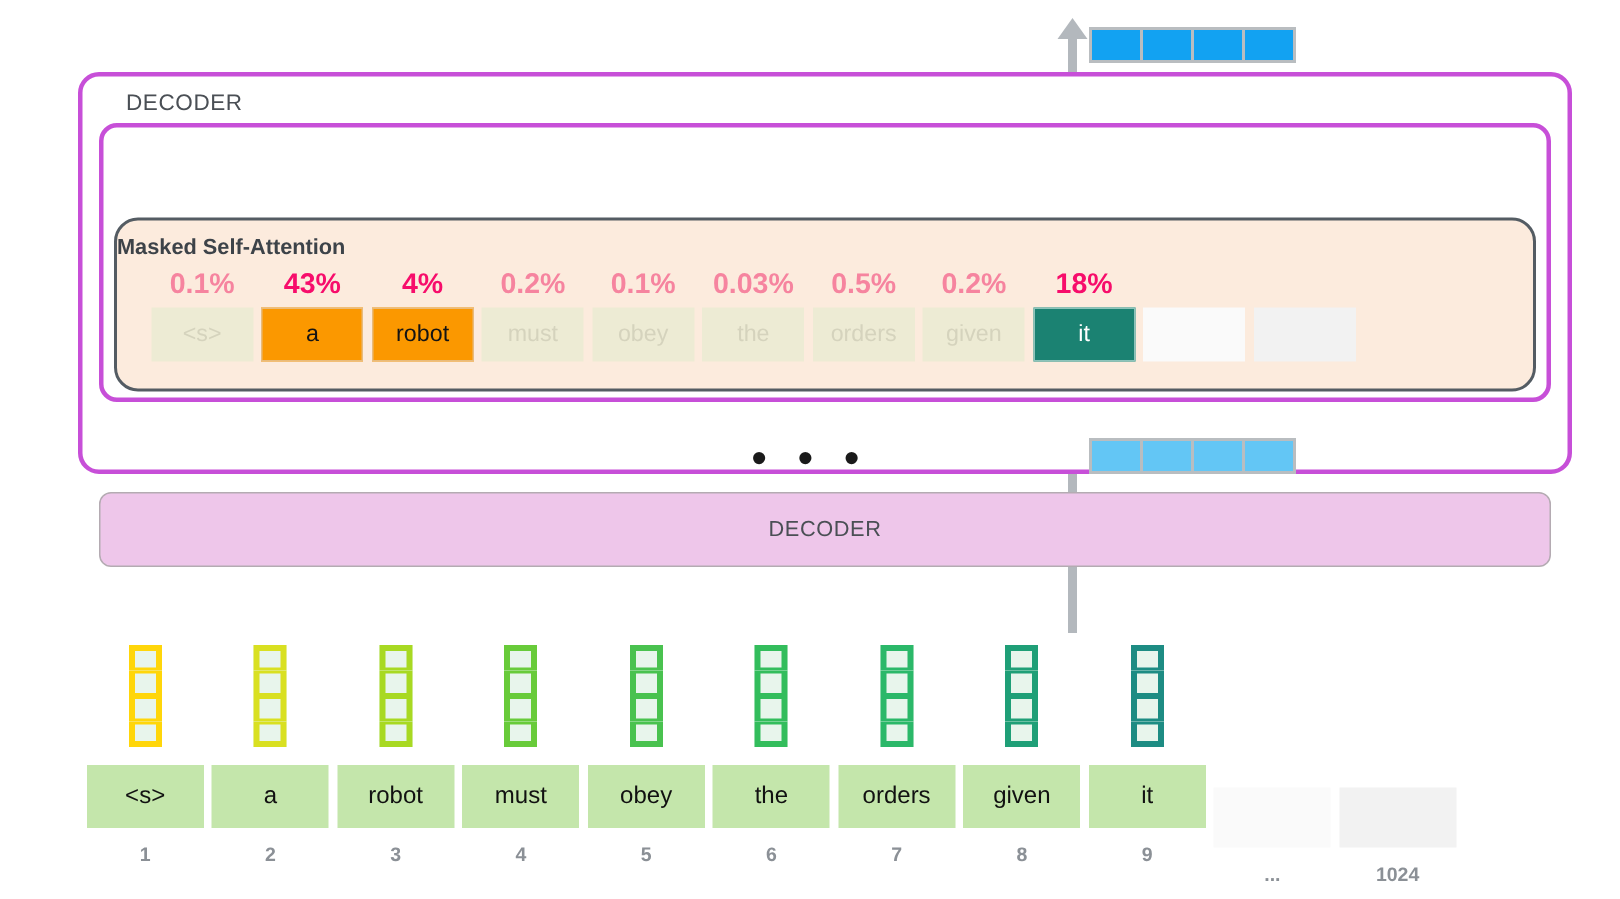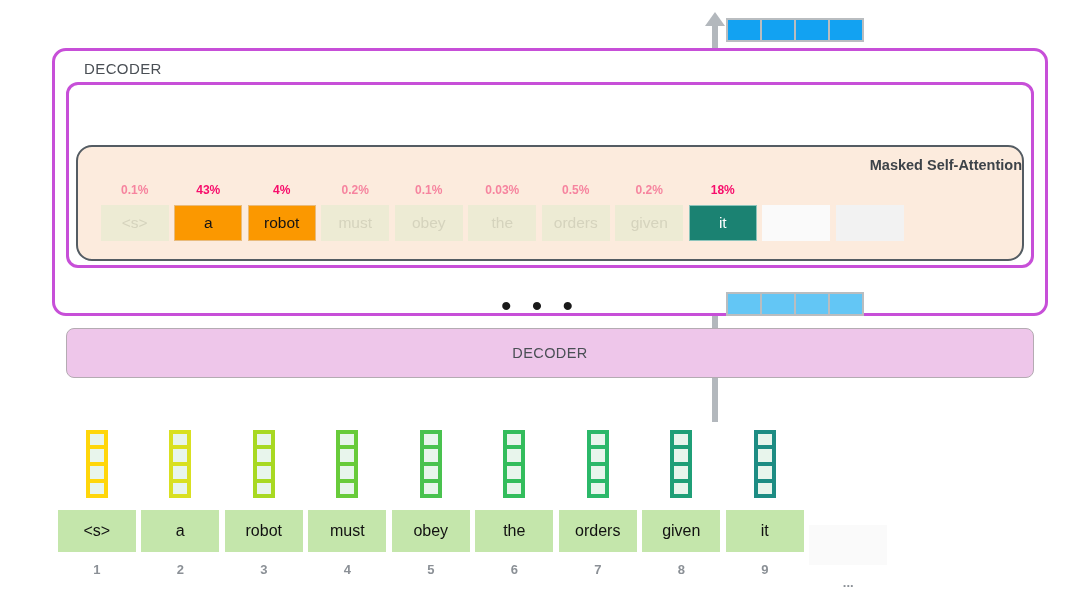--- a/index.html
+++ b/index.html
@@ -90,37 +90,37 @@
     position:absolute;
     left:76px;top:145px;
     width:948px;height:116px;
     background:#fcebdd;
     border:2px solid #545c63;
     border-radius:16px;
     box-sizing:border-box;
   }
   .msa-title{
     position:absolute;left:0;top:10px;width:100%;
-    text-align:right;
+    text-align:left;
     font-size:14.5px;font-weight:bold;color:#3d4349;
   }
 
   .att-row{
     position:absolute;
     left:20px;top:32px;
     width:908px;height:70px;
     display:flex;
   }
   .att-col{
     width:73.5px;
     display:flex;flex-direction:column;align-items:center;
   }
   .att-pct{
     height:22px;line-height:22px;
-    font-size:12px;font-weight:bold;
+    font-size:19px;font-weight:bold;
     white-space:nowrap;
   }
   .att-tok{
     margin-top:4px;
     width:68px;height:36px;
     display:flex;align-items:center;justify-content:center;
     font-size:15.5px;
     box-sizing:border-box;
   }
   .att-tok.dim{background:#edebd4;color:#d5d3bd;}
@@ -373,15 +373,20 @@
           <div class="vcell" style="border-color: rgb(29, 140, 131);"></div>
         </div>
         <div class="tok-box g">it</div>
         <div class="tok-idx">9</div>
       </div>
       <div class="tok-col">
         <div class="vvec-spacer"></div>
         <div class="tok-box e1"></div>
         <div class="tok-idx">...</div>
       </div>
+      <div class="tok-col">
+        <div class="vvec-spacer"></div>
+        <div class="tok-box e2"></div>
+        <div class="tok-idx">1024</div>
+      </div>
     </div>
 
 </div>
 
 </body></html>

